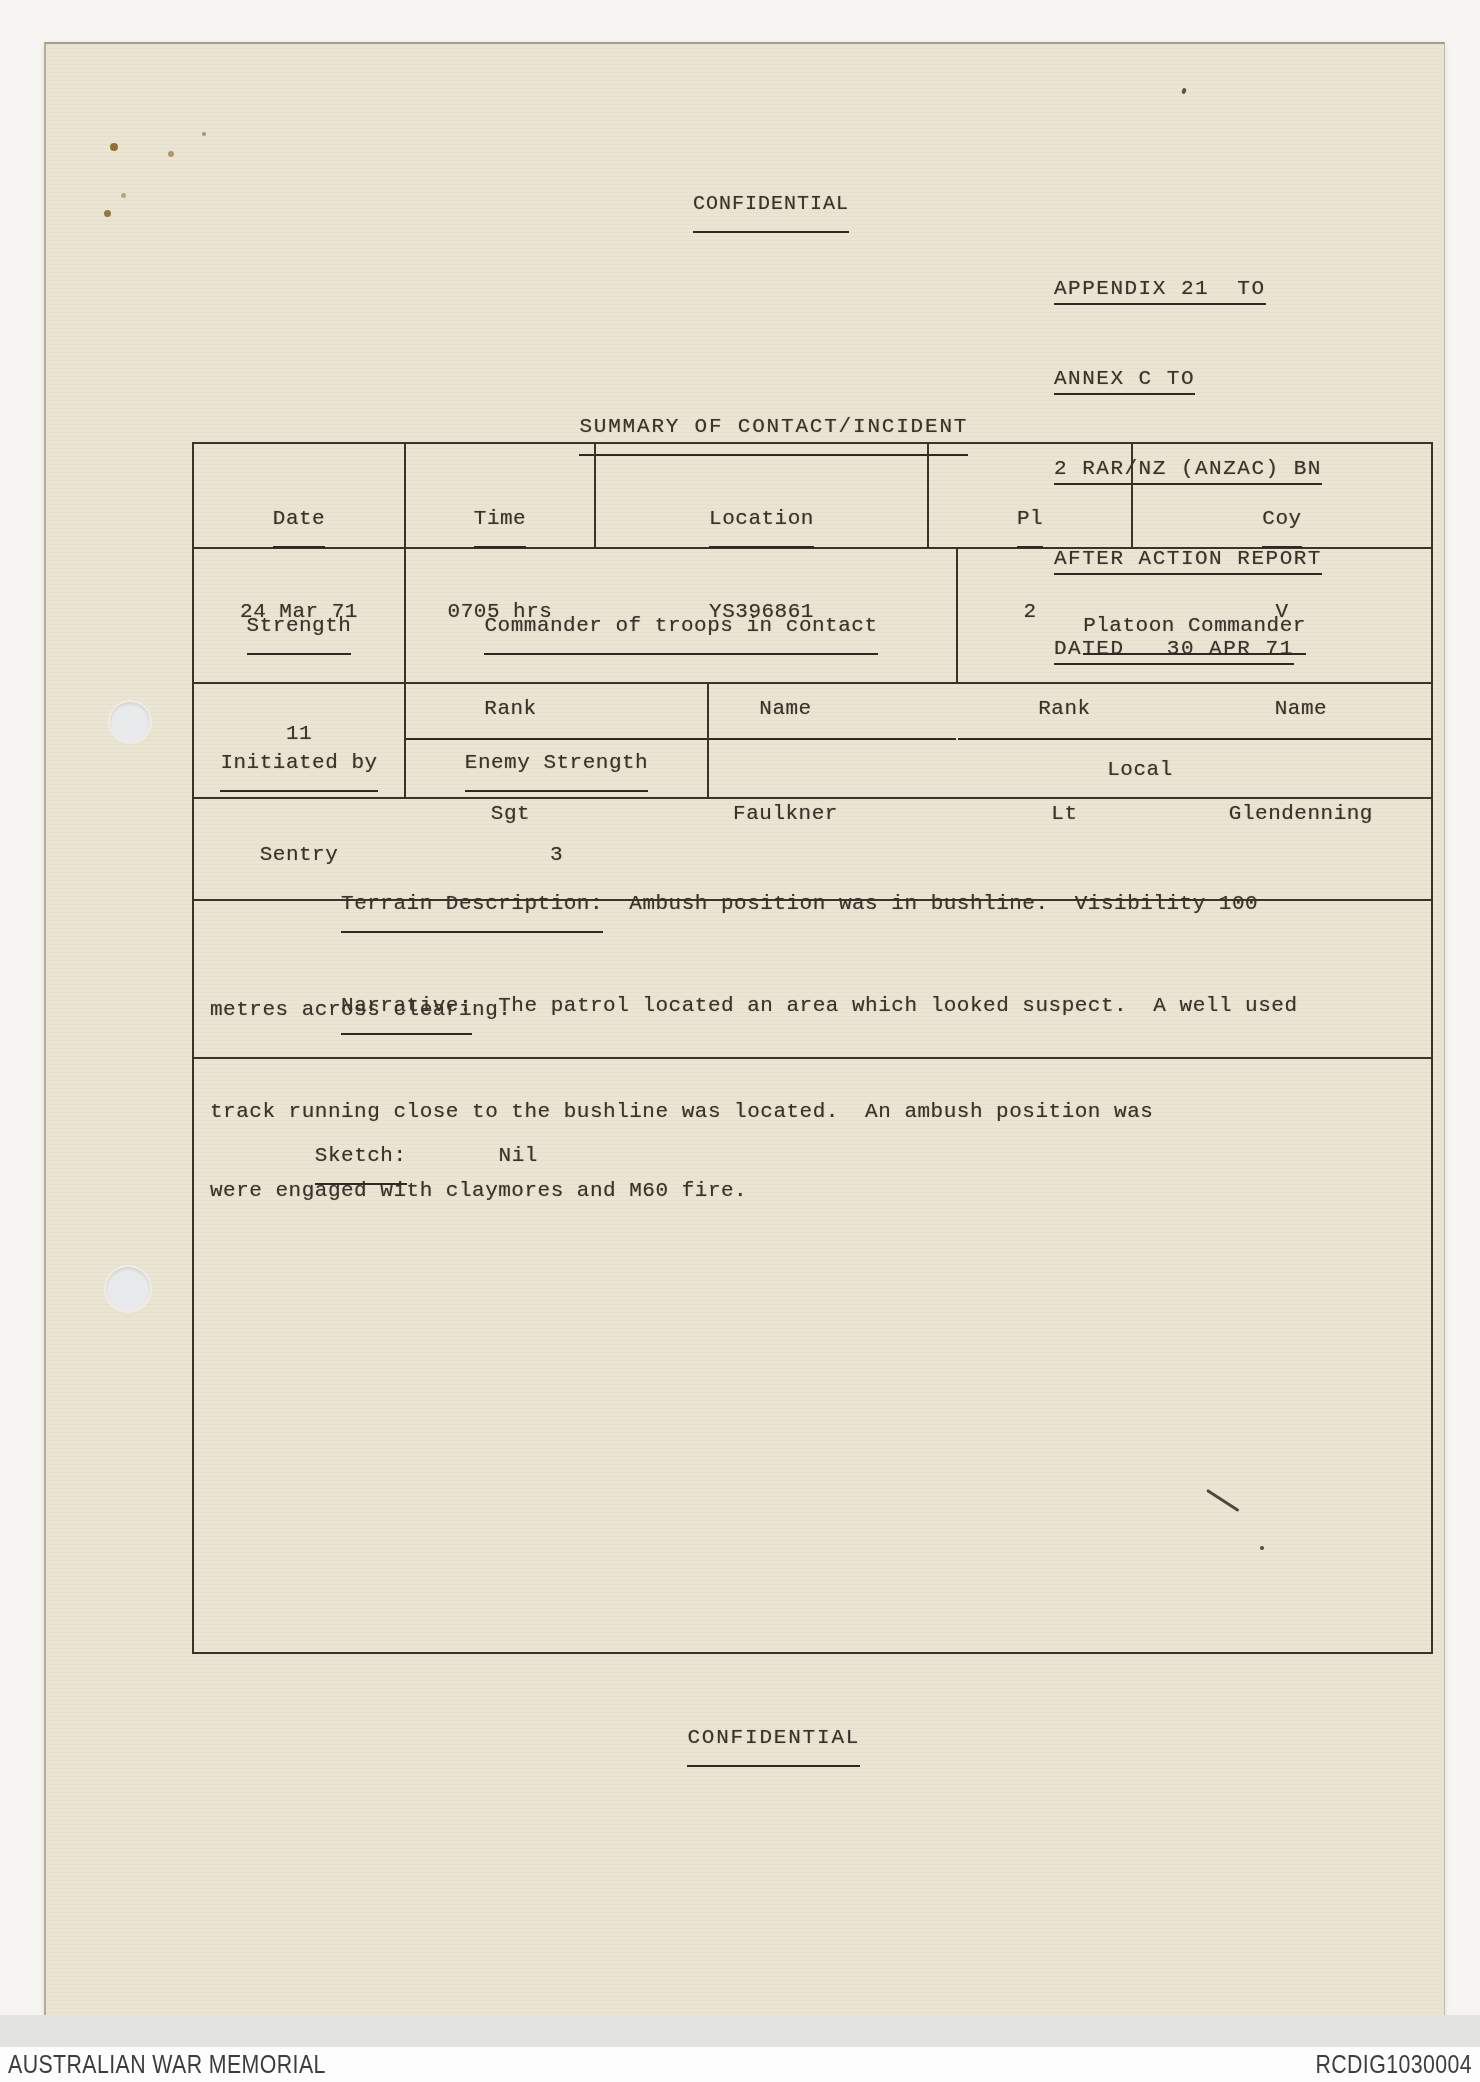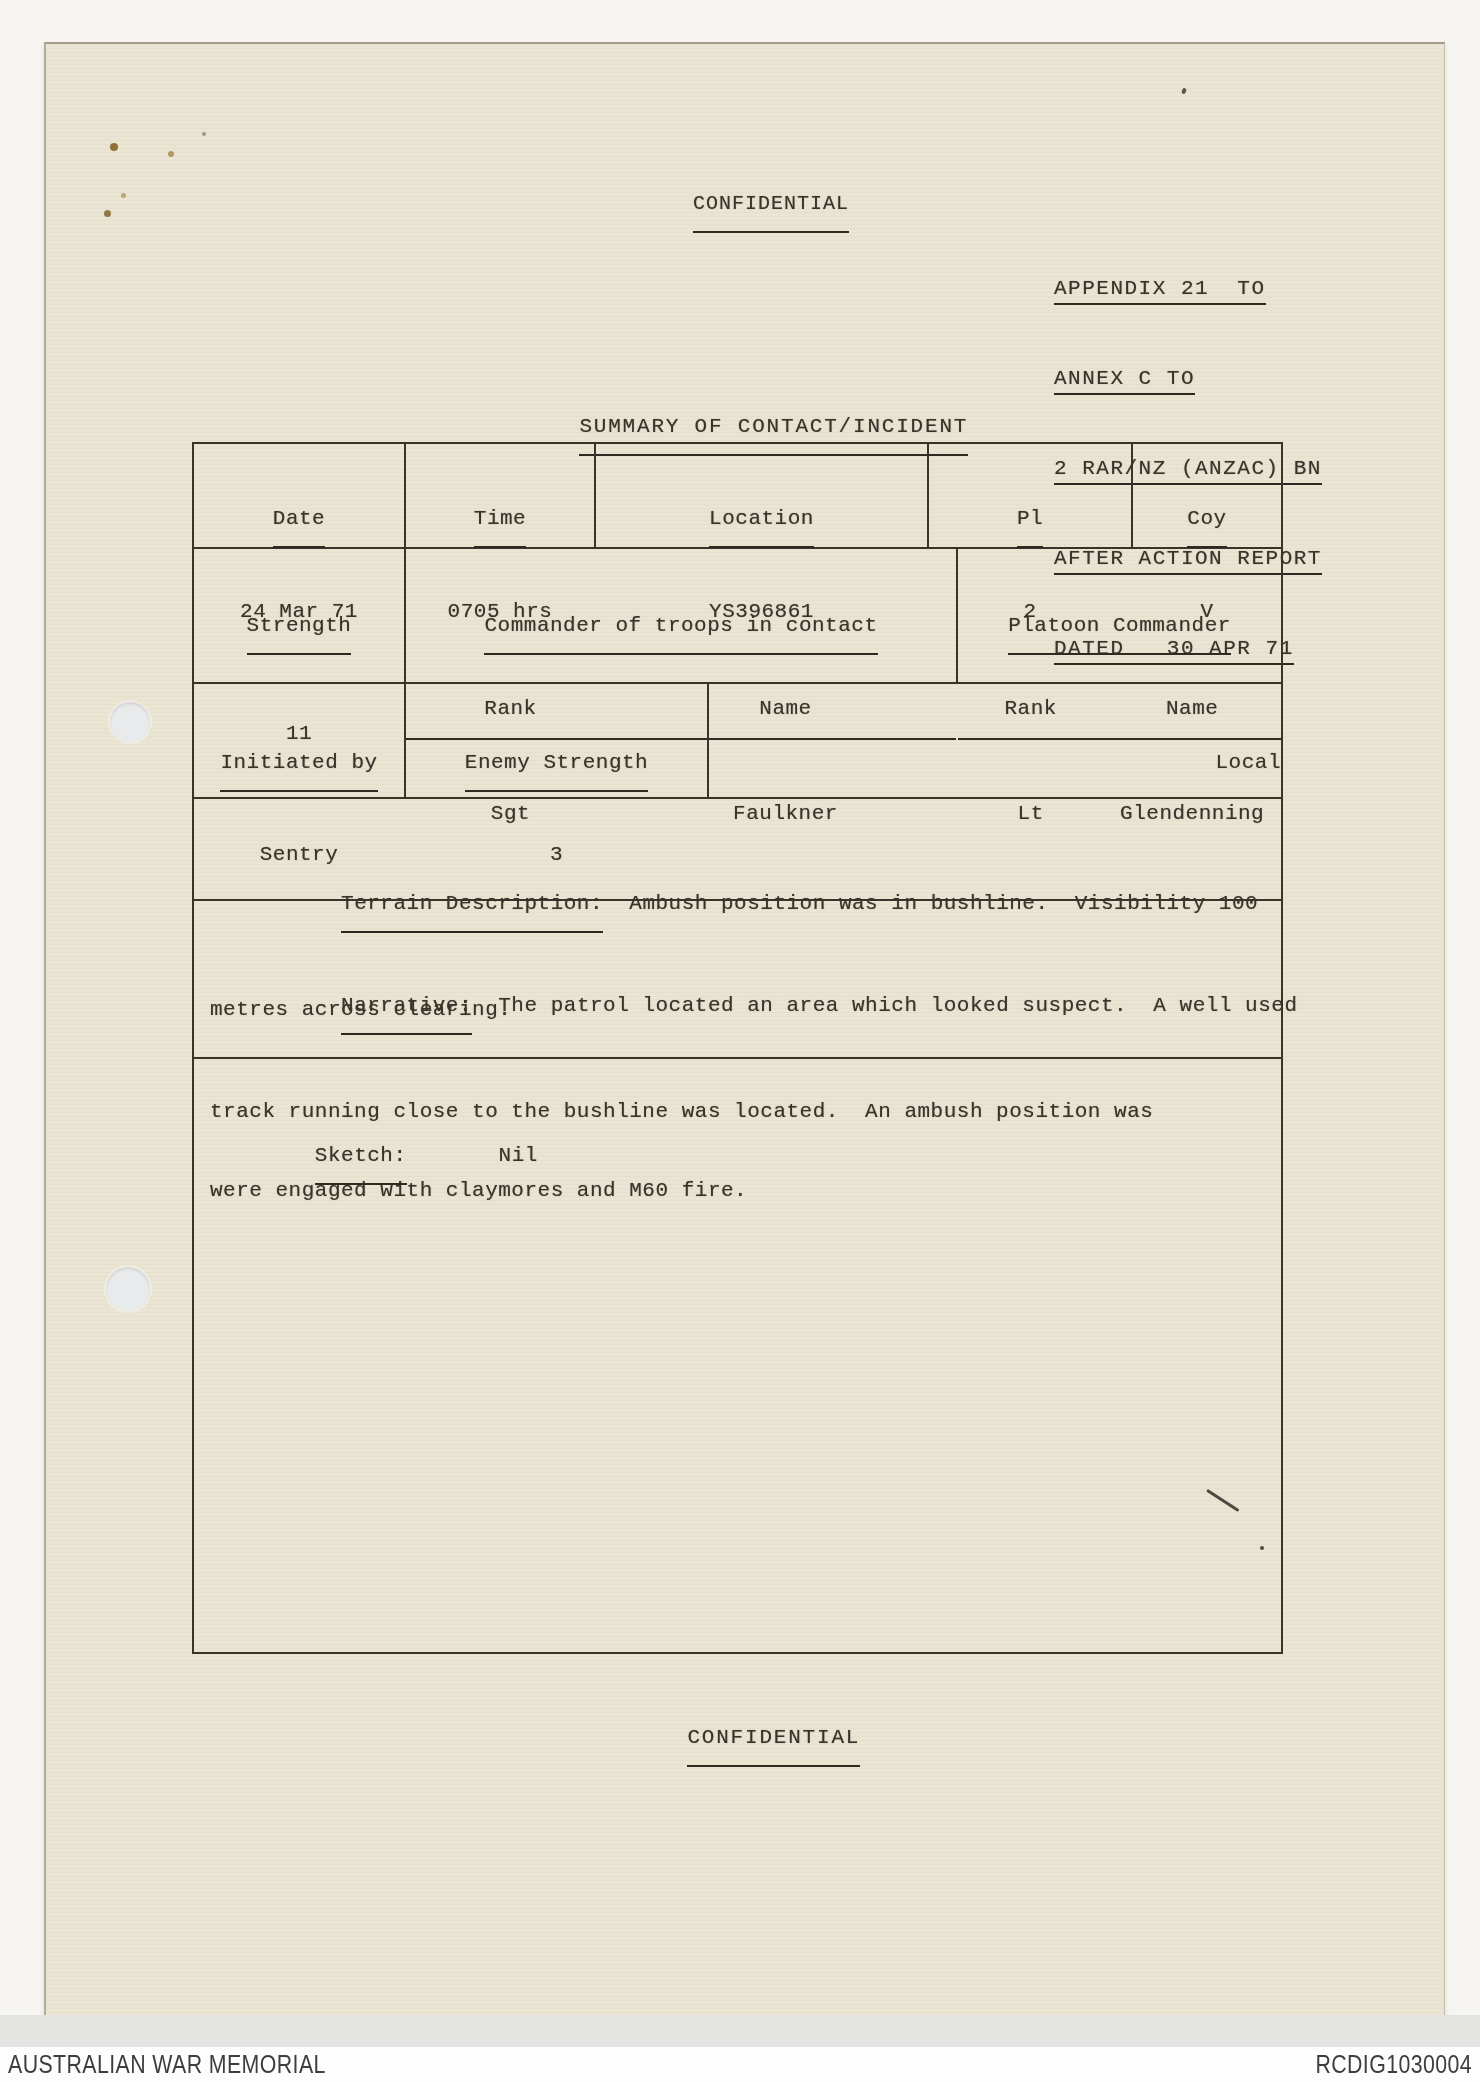--- a/index.html
+++ b/index.html
@@ -43,21 +43,21 @@
   .appendix{ position:absolute; left:1008px; top:180px; }
   .ap-line{
     display:table; white-space:pre;
     font-size:21px; letter-spacing:1.5px; line-height:25px;
     border-bottom:2px solid var(--ink-dark);
     padding-bottom:2px; margin-bottom:9px;
   }
 
   
   .formbox{
-    position:absolute; left:146px; top:398px; width:1091px; height:1212px;
+    position:absolute; left:146px; top:398px; width:1241px; height:1212px;
     border:2px solid var(--ink);
     display:flex; flex-direction:column; box-sizing:border-box;
   }
   .frow{ display:flex; border-bottom:2px solid var(--ink); box-sizing:border-box; }
   .frow:last-child{ border-bottom:none; flex:1; }
   .fcell{ box-sizing:border-box; }
   .fcell + .fcell{ border-left:2px solid var(--ink); }
 
   .rowA{ height:105px; }
   .rowB{ height:135px; }
@@ -75,21 +75,21 @@
   .rowB .val{ margin-top:30px; }
   .rowC .hdr{ margin-top:14px; }
   .rowC .val{ margin-top:14px; }
 
   .rn{ display:flex; margin-top:5px; }
   .rn span{ display:block; text-align:center; }
   .rn .cc1{ width:38%; } .rn .cc2{ width:62%; }
   .rn .pc1{ width:45%; } .rn .pc2{ width:55%; }
   .rn.vals{ margin-top:9px; }
 
-  .val-left{ text-align:right; padding-left:140px; margin-top:14px; }
+  .val-left{ text-align:center; padding-left:140px; margin-top:21px; }
 
   .para{ padding:12px 16px 0 16px; }
   .pline{ line-height:27px; }
 
   .sketch-row{ padding:58px 16px 0 16px; }
   .sketch-val{ margin-left:92px; }
 
   
   .punch{ position:absolute; border-radius:50%; background:#e9eaeb;
           box-shadow:inset 0 2px 3px rgba(0,0,0,.10), 0 0 0 2px rgba(255,255,255,.35); }

